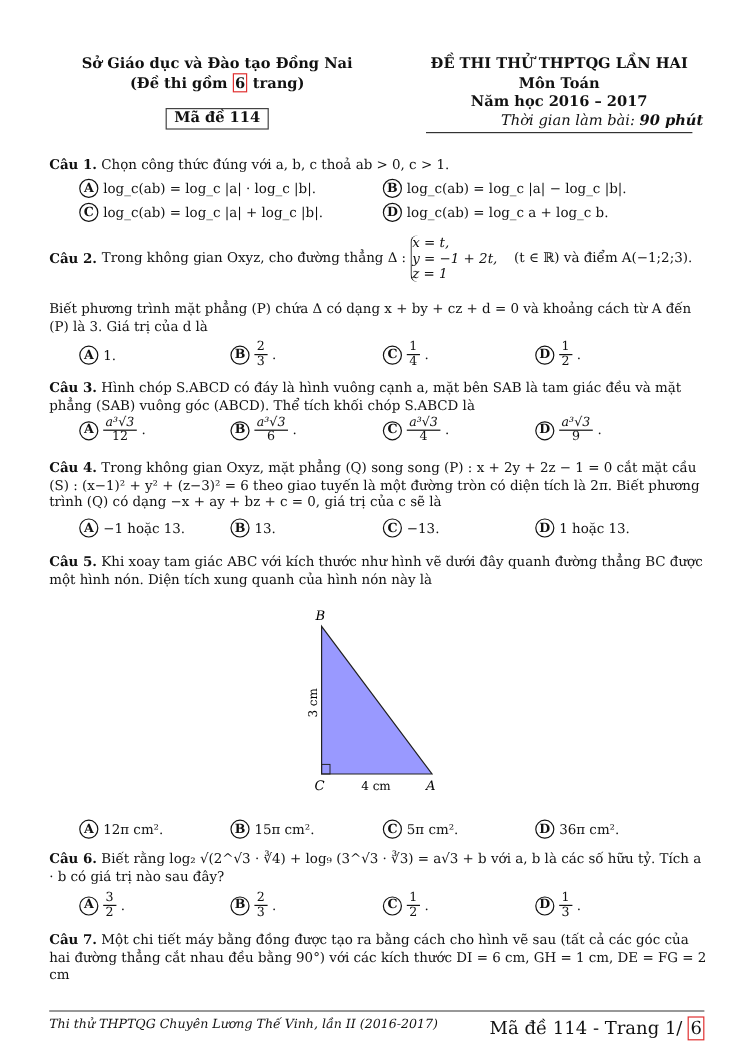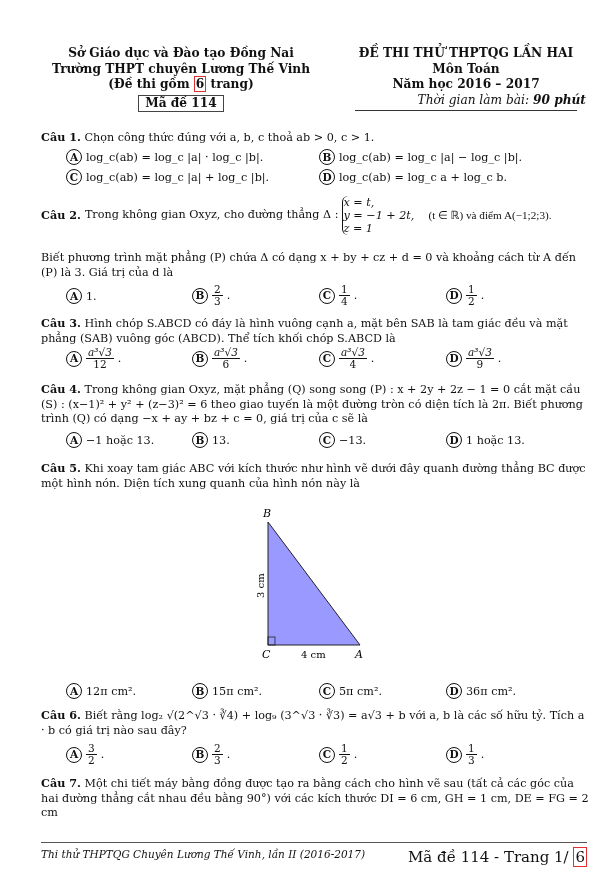--- a/index.html
+++ b/index.html
@@ -5,41 +5,40 @@
   html, body { margin: 0; padding: 0; background: #ffffff; }
   body { width: 616px; height: 880px; position: relative; overflow: hidden;
          font-family: "DejaVu Serif", "Liberation Serif", serif; color: #111; font-size: 11.2px; }
   .page { position: absolute; left: 6px; top: 0; width: 616px; height: 880px; }
   .hdr-left { position: absolute; left: 45px; top: 46px; width: 260px; text-align: center; font-weight: bold; font-size: 12.2px; line-height: 15.5px; }
   .hdr-right { position: absolute; left: 340px; top: 46px; width: 240px; text-align: center; font-size: 12.2px; line-height: 15.5px; }
   .hdr-right .b { font-weight: bold; }
   .hdr-right .i { font-style: italic; text-align: right; }
   .hdr-rule { width: 222px; margin: 2px auto 0; border-top: 1.5px solid #333; }
   .redbox { border: 1.3px solid #e03030; padding: 0 1px; }
-  .made { display: inline-block; border: 1px solid #444; padding: 0 6px; margin-top: 2px; }
+  .made { display: inline-block; border: 1px solid #444; padding: 0 6px; margin-top: 13px; }
   .q { position: absolute; left: 35px; width: 550px; line-height: 14.5px; }
   .qn { font-weight: bold; }
   .m { font-style: italic; }
   .opt { position: absolute; display: flex; align-items: center; gap: 4px; white-space: nowrap; }
   .circ { width: 14px; height: 14px; border: 1px solid #111; border-radius: 50%; display: inline-flex; align-items: center; justify-content: center; font-weight: bold; font-size: 10.5px; line-height: 1; }
   .frac { display: inline-flex; flex-direction: column; align-items: center; vertical-align: middle; line-height: 11px; font-size: 10.5px; }
   .frac .num { border-bottom: 1px solid #111; padding: 0 2px; }
   .sys { display: inline-block; vertical-align: middle; border-left: 1.5px solid #111; border-radius: 6px 0 0 6px; padding-left: 0; line-height: 13px; }
   .footer-rule { position: absolute; left: 35px; top: 842px; width: 546px; border-top: 1px solid #555; }
   .footer-left { position: absolute; left: 35px; top: 848px; font-style: italic; font-size: 10.5px; }
   .footer-right { position: absolute; right: 35px; top: 848px; font-size: 15px; }
 </style>
 </head>
 <body>
 
 <div class="page">
 
   <div class="hdr-left">
     <div>Sở Giáo dục và Đào tạo Đồng Nai</div>
-    <div>Trường THPT chuyên Lương Thế Vinh</div>
     <div>
       <span>(Đề thi gồm</span>
       <span class="redbox">6</span>
       <span>trang)</span>
     </div>
     <div><span class="made">Mã đề 114</span></div>
   </div>
 
   <div class="hdr-right">
     <div class="b">ĐỀ THI THỬ THPTQG LẦN HAI</div>
@@ -74,21 +73,21 @@
     </div>
 
   <div class="q" style="top:196px; display:flex; align-items:center; gap:4px;">
     <span class="qn">Câu 2.</span>
     <span>Trong không gian Oxyz, cho đường thẳng Δ :</span>
     <span class="sys">
       <div class="m">x = t,</div>
       <div class="m">y = −1 + 2t,</div>
       <div class="m">z = 1</div>
     </span>
-    <span style="margin-left:10px;font-family:Liberation Serif, serif;">(t ∈ ℝ) và điểm A(−1;2;3).</span>
+    <span style="margin-left:10px;">(t ∈ ℝ) và điểm A(−1;2;3).</span>
   </div>
   <div class="q" style="top:251px;">Biết phương trình mặt phẳng (P) chứa Δ có dạng x + by + cz + d = 0 và khoảng cách từ A đến (P) là 3. Giá trị của d là</div>
   <div class="opt" style="left:60px; top:288px;">
       <span class="circ">A</span>
       <span>1.</span>
     </div>
   <div class="opt" style="left:186px; top:284px;"><span class="circ">B</span><span class="frac">
         <span class="num">2</span>
         <span>3</span>
       </span>.</div>

